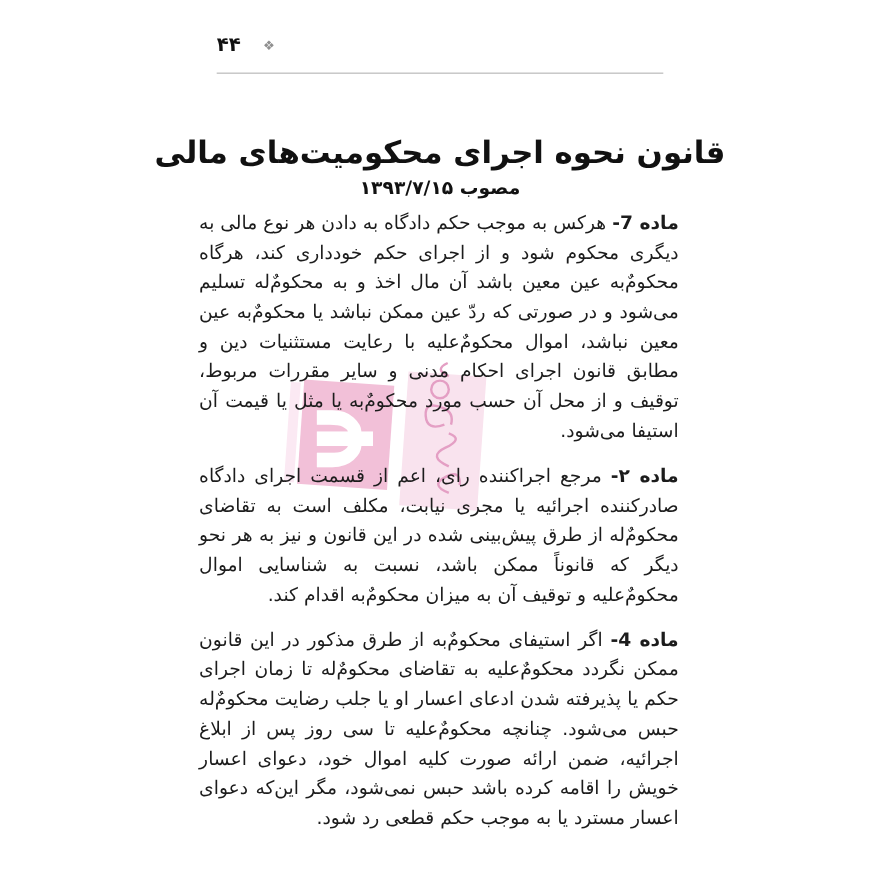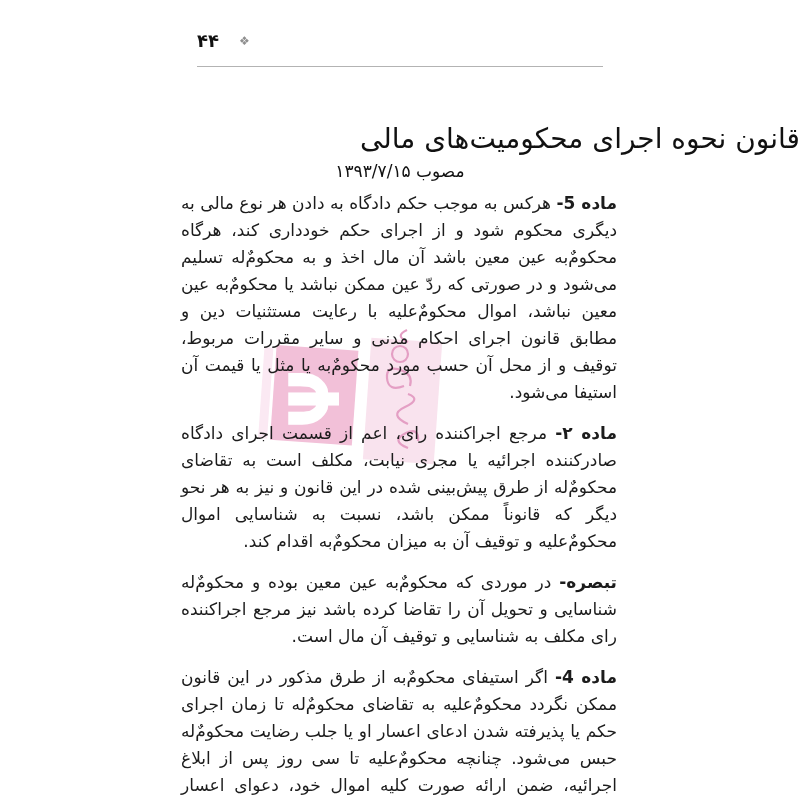--- a/index.html
+++ b/index.html
@@ -22,26 +22,26 @@
   }
   .page-number{font-weight:bold;font-size:18px;color:#111;}
   .ornament{color:#8f8f8f;font-size:12px;margin:0 10px 0 20px;line-height:1;}
   .book-title{
     flex:1;text-align:center;direction:rtl;
     font-size:13.5px;font-weight:bold;color:#222;
   }
   
   .law-title{
     position:absolute;top:103px;left:0;width:100%;
-    text-align:right;font-size:28px;font-weight:normal;color:#111;
+    text-align:center;font-size:28px;font-weight:bold;color:#111;
     letter-spacing:0;
   }
   .law-date{
     position:absolute;top:161px;left:0;width:100%;
-    text-align:center;font-size:17px;font-weight:normal;color:#111;
+    text-align:center;font-size:17px;font-weight:bold;color:#111;
   }
   
   .body-text{
     position:absolute;top:190px;right:183px;width:436px;
     font-size:17px;line-height:27px;
     text-align:justify;text-align-last:right;
     z-index:2;
   }
   .body-text p{margin:0 0 14px 0;}
   .lead{font-weight:bold;}
@@ -74,28 +74,24 @@
 <header class="page-header">
   <span class="page-number">۴۴</span>
   <span class="ornament">❖</span>
 </header>
 
 <h1 class="law-title">قانون نحوه اجرای محکومیت‌های مالی</h1>
 <div class="law-date">مصوب ۱۳۹۳/۷/۱۵</div>
 
 <main class="body-text">
   <p>
-    <span class="lead">ماده 5-</span>
+    <span class="lead">ماده 7-</span>
     <span>هرکس به موجب حکم دادگاه به دادن هر نوع مالی به دیگری محکوم شود و از اجرای حکم خودداری کند، هرگاه محکومٌ‌به عین معین باشد آن مال اخذ و به محکومٌ‌له تسلیم می‌شود و در صورتی که ردّ عین ممکن نباشد یا محکومٌ‌به عین معین نباشد، اموال محکومٌ‌علیه با رعایت مستثنیات دین و مطابق قانون اجرای احکام مدنی و سایر مقررات مربوط، توقیف و از محل آن حسب مورد محکومٌ‌به یا مثل یا قیمت آن استیفا می‌شود.</span>
   </p>
   <p>
     <span class="lead">ماده ۲-</span>
     <span>مرجع اجراکننده رای، اعم از قسمت اجرای دادگاه صادرکننده اجرائیه یا مجری نیابت، مکلف است به تقاضای محکومٌ‌له از طرق پیش‌بینی شده در این قانون و نیز به هر نحو دیگر که قانوناً ممکن باشد، نسبت به شناسایی اموال محکومٌ‌علیه و توقیف آن به میزان محکومٌ‌به اقدام کند.</span>
-  </p>
-  <p>
-    <span class="lead">تبصره-</span>
-    <span>در موردی که محکومٌ‌به عین معین بوده و محکومٌ‌له شناسایی و تحویل آن را تقاضا کرده باشد نیز مرجع اجراکننده رای مکلف به شناسایی و توقیف آن مال است.</span>
   </p>
   <p>
     <span class="lead">ماده 4-</span>
     <span>اگر استیفای محکومٌ‌به از طرق مذکور در این قانون ممکن نگردد محکومٌ‌علیه به تقاضای محکومٌ‌له تا زمان اجرای حکم یا پذیرفته شدن ادعای اعسار او یا جلب رضایت محکومٌ‌له حبس می‌شود. چنانچه محکومٌ‌علیه تا سی روز پس از ابلاغ اجرائیه، ضمن ارائه صورت کلیه اموال خود، دعوای اعسار خویش را اقامه کرده باشد حبس نمی‌شود، مگر این‌که دعوای اعسار مسترد یا به موجب حکم قطعی رد شود.</span>
   </p>
 </main>
 
 </body></html>

